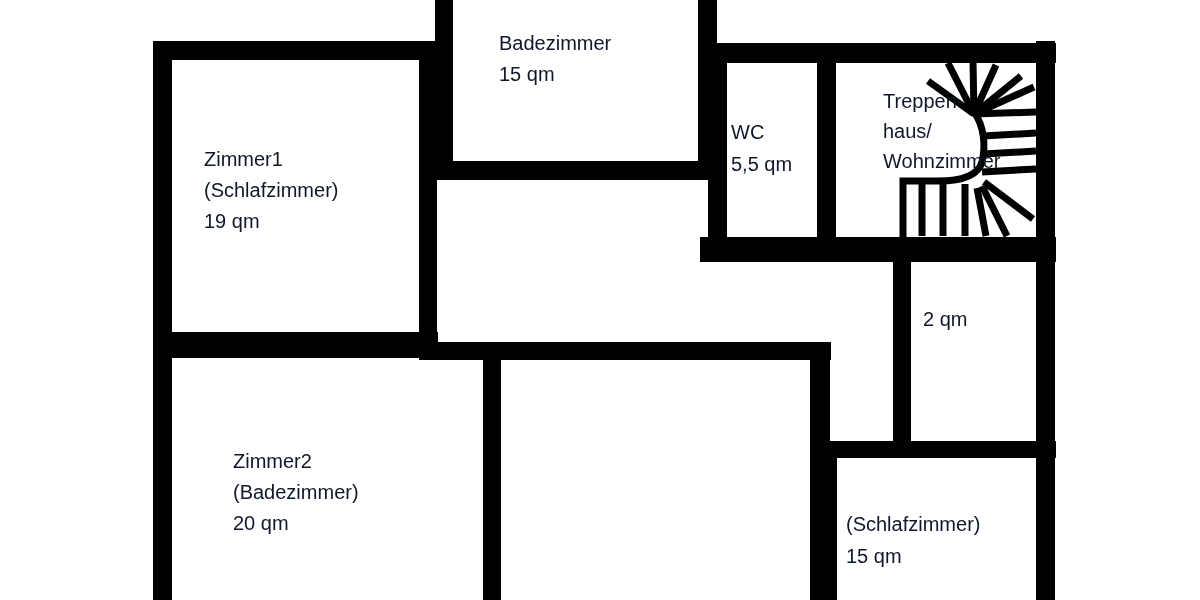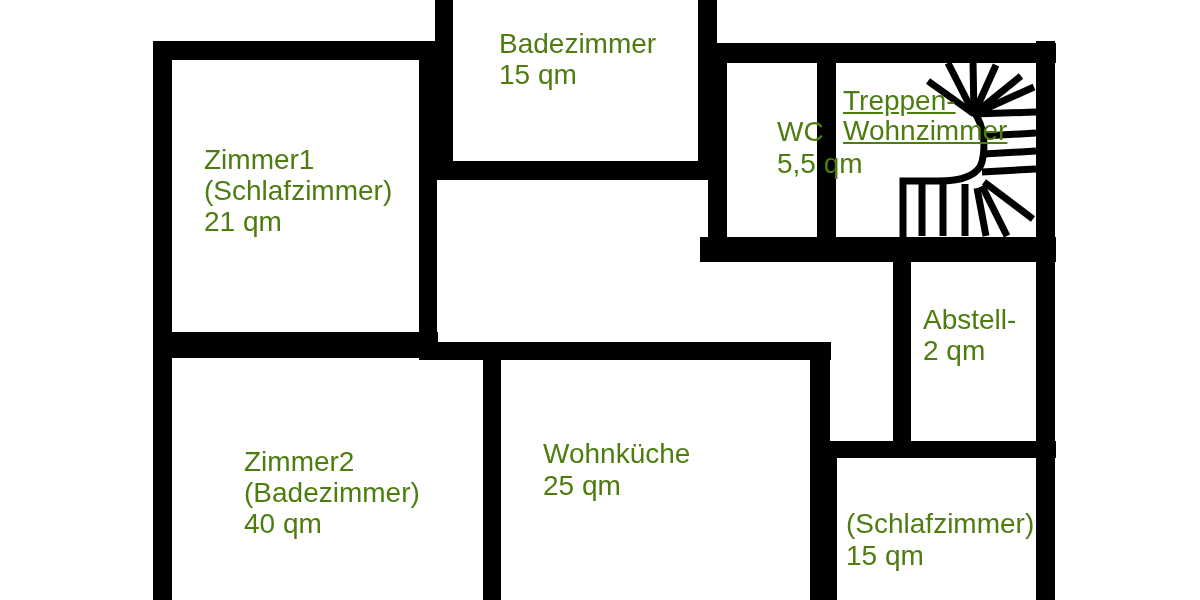--- a/index.html
+++ b/index.html
@@ -14,23 +14,23 @@
     background: #ffffff;
     overflow: hidden;
     font-family: "Liberation Sans", sans-serif;
   }
   .wall {
     position: absolute;
     background: #000000;
   }
   .room-label {
     position: absolute;
-    font-size: 28px;
+    font-size: 20px;
     line-height: 31px;
-    color: #4d7c0f;
+    color: #0f172a;
     white-space: nowrap;
     letter-spacing: 0;
   }
   .stairs {
     position: absolute;
     left: 890px;
     top: 50px;
     width: 170px;
     height: 190px;
   }
@@ -82,53 +82,49 @@
       <line x1="53" y1="133" x2="53" y2="186"></line>
       <line x1="75" y1="134" x2="75" y2="186"></line>
 
       <path d="M 13 187 L 13 131 L 48 131 C 72 131 88 126 92 112 C 96 95 94 76 84 62"></path>
     </g>
   </svg>
 
   <div class="room-label" style="left:204px; top:144px;">
     <div>Zimmer1</div>
     <div>(Schlafzimmer)</div>
-    <div>21 qm</div>
+    <div>19 qm</div>
   </div>
 
   <div class="room-label" style="left:499px; top:28px;">
     <div>Badezimmer</div>
     <div>15 qm</div>
   </div>
 
-  <div class="room-label" style="left:731px; top:116px; line-height:32px;margin-left:46px;">
+  <div class="room-label" style="left:731px; top:116px; line-height:32px;">
     <div>WC</div>
     <div>5,5 qm</div>
   </div>
 
-  <div class="room-label" style="left:843px; top:86px; line-height:30px;text-decoration:underline;">
+  <div class="room-label" style="left:883px; top:86px; line-height:30px;">
     <div>Treppen-</div>
+    <div>haus/</div>
     <div>Wohnzimmer</div>
   </div>
 
 
   <div class="room-label" style="left:923px; top:304px;">
-    <div>Abstell-</div>
     <div>2 qm</div>
   </div>
 
-  <div class="room-label" style="left:244px; top:446px;">
+  <div class="room-label" style="left:233px; top:446px;">
     <div>Zimmer2</div>
     <div>(Badezimmer)</div>
-    <div>40 qm</div>
+    <div>20 qm</div>
   </div>
 
-  <div class="room-label" style="left:543px; top:438px; line-height:32px;">
-    <div>Wohnküche</div>
-    <div>25 qm</div>
-  </div>
 
   <div class="room-label" style="left:846px; top:508px; line-height:32px;">
     <div>(Schlafzimmer)</div>
     <div>15 qm</div>
   </div>
 
 </div>
 
 </body></html>

